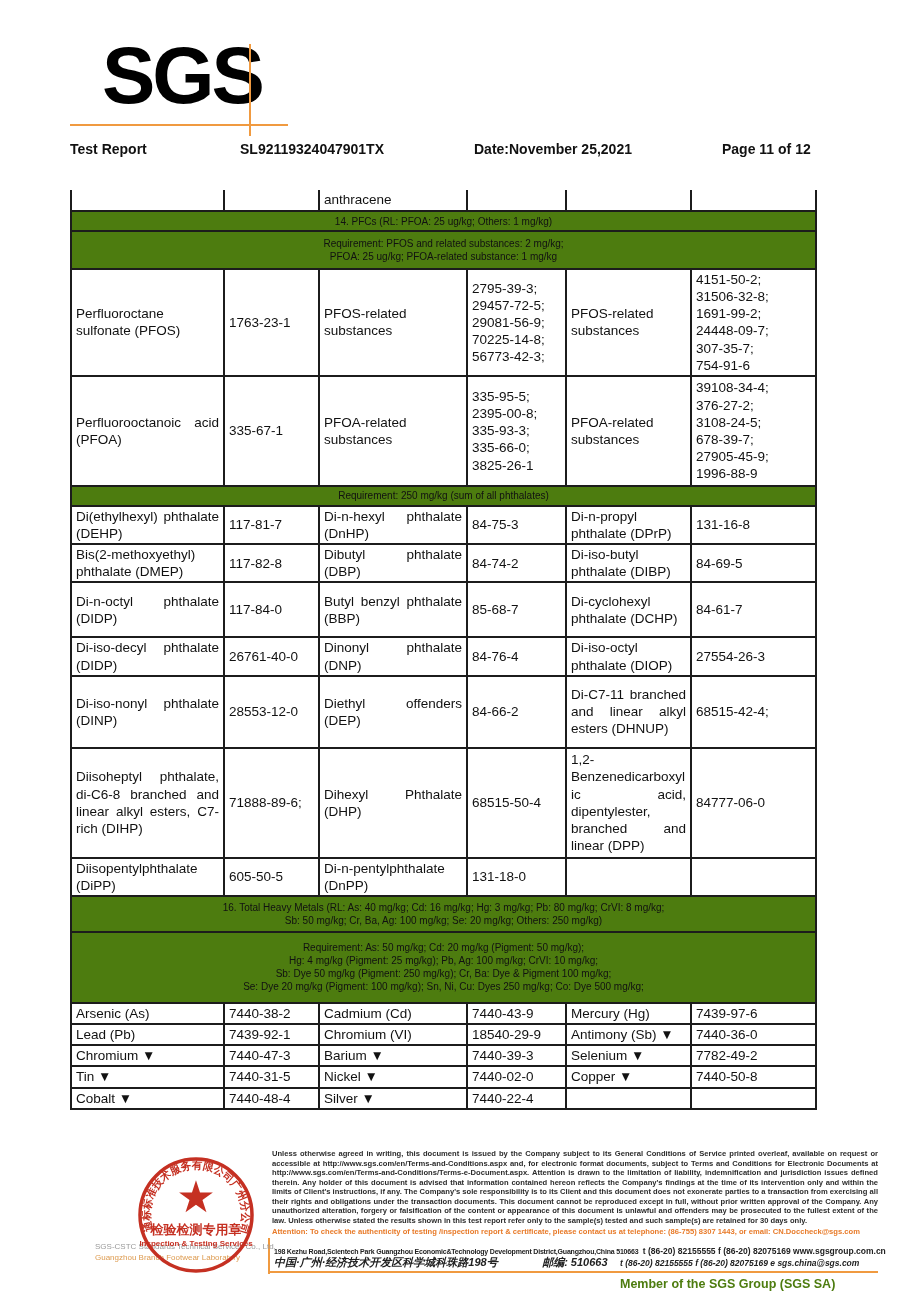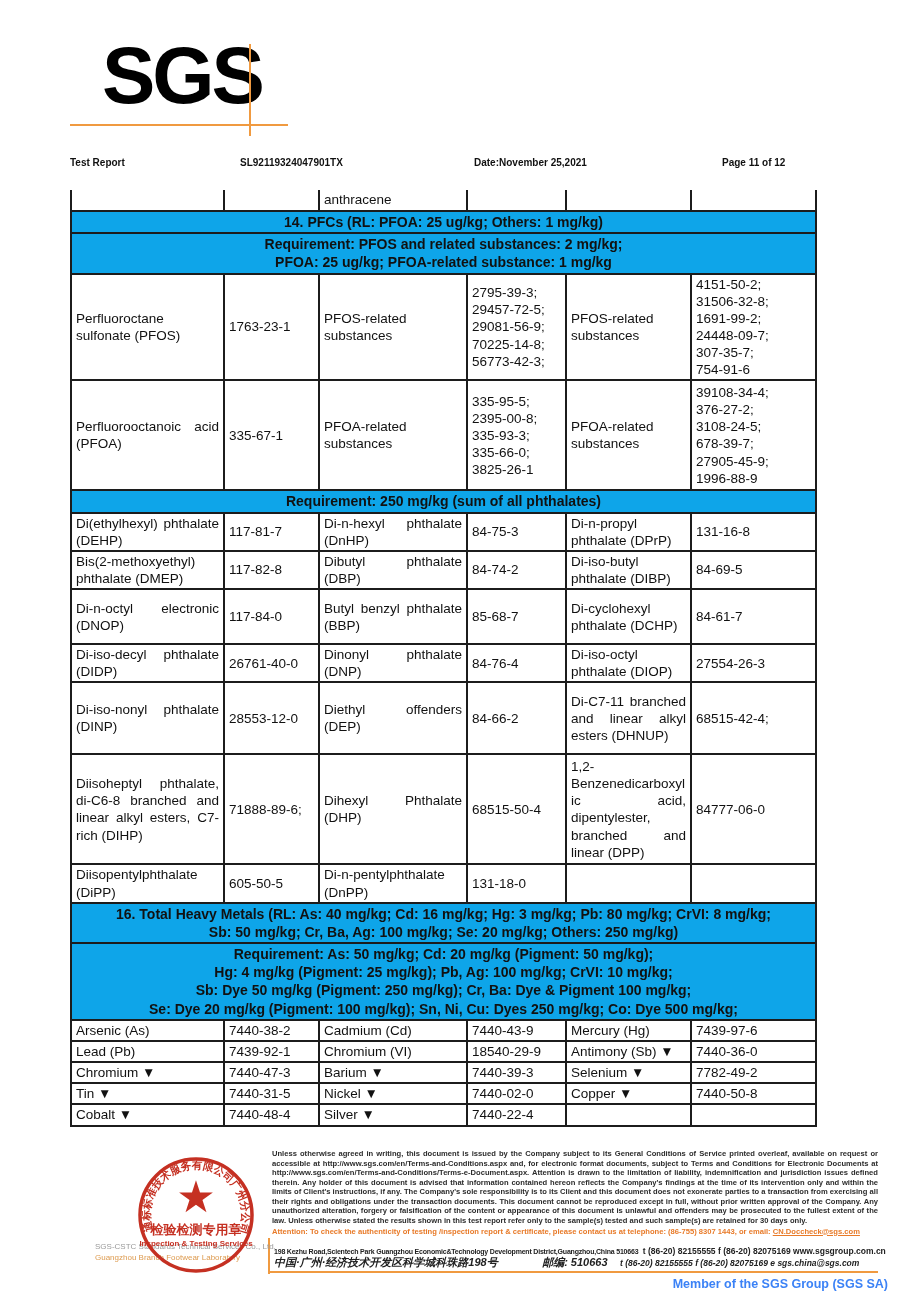--- a/index.html
+++ b/index.html
@@ -6,57 +6,57 @@
   .sheet{position:relative;width:919px;height:1300px;background:#ffffff;
          font-family:"Liberation Sans",sans-serif;color:#111;overflow:hidden;}
 
   
   .logo-text{position:absolute;left:102px;top:36px;font-size:80px;font-weight:bold;
              color:#000000;letter-spacing:-3px;line-height:1;}
   .logo-hline{position:absolute;left:70px;top:124px;width:218px;height:2px;background:#f09a40;}
   .logo-vline{position:absolute;left:249px;top:44px;width:2px;height:92px;background:#f09a40;}
 
   
-  .pghead{position:absolute;top:157px;font-size:10px;font-weight:bold;white-space:nowrap;}
+  .pghead{position:absolute;top:141px;font-size:14px;font-weight:bold;white-space:nowrap;}
   .ph-title{left:70px;} .ph-no{left:240px;} .ph-date{left:474px;} .ph-page{left:722px;}
 
   
   table.report{position:absolute;left:70px;top:158px;width:745px;border-collapse:collapse;
                table-layout:fixed;font-size:13.5px;margin-top:32px;}
   table.report td{border:2px solid #1c1c1c;vertical-align:middle;padding:1px 4px;
                   line-height:1.27;white-space:pre-line;overflow-wrap:break-word;}
   td.name{text-align:justify;}
   td.cas{text-align:left;}
-  tr.sec td{background:#0ea5e9;font-weight:bold;text-align:center;font-size:14px;line-height:1.3;}
+  tr.sec td{background:#4d7c0f;font-weight:normal;text-align:center;font-size:10px;line-height:1.3;}
   tr.carry td{border-top:0;}
   tr.h21{height:21px;}  tr.h20{height:20px;}  tr.h38{height:38px;}
   tr.h103{height:103px;} tr.h110{height:110px;}
   tr.h37{height:37px;} tr.h55{height:55px;} tr.h36{height:36px;} tr.h72{height:72px;}
   tr.h31{height:31px;} tr.h71{height:71px;} tr.h27{height:15px;}
 
   
   .stamp{position:absolute;left:129px;top:1148px;z-index:3;}
   .company-lines{position:absolute;left:95px;top:1242px;width:185px;font-size:8px;
                  line-height:1.35;z-index:2;white-space:nowrap;}
   .company-l1{color:#9a9a9a;}
   .company-l2{color:#dd9a4e;}
   .legal{position:absolute;left:272px;top:1149px;width:606px;font-size:7.6px;font-weight:bold;
          line-height:1.26;color:#2c2c2c;text-align:justify;}
   .attention{color:#e87a28;margin-top:1px;}
-  .attention .email{text-decoration:underline;}
+  .attention .email{}
   .addr{position:absolute;left:274px;width:600px;white-space:nowrap;color:#222;}
   .addr1{top:1240px;}
   .addr-small{font-size:7px;font-weight:bold;letter-spacing:-0.2px;}
   .addr-contact{font-size:8.5px;font-weight:bold;}
   .addr2{top:1252px;font-style:italic;}
   .addr-cn{font-size:11px;font-weight:bold;}
   .foot-vline{position:absolute;left:268px;top:1238px;width:2px;height:36px;background:#f09a40;}
   .foot-hline{position:absolute;left:268px;top:1271px;width:610px;height:2px;background:#f09a40;}
-  .member{position:absolute;left:648px;top:1277px;width:240px;text-align:right;
-          font-size:12.5px;font-weight:bold;color:#3b82f6;}
+  .member{position:absolute;left:620px;top:1277px;width:240px;text-align:left;
+          font-size:12.5px;font-weight:bold;color:#4d7c0f;}
 </style>
 </head>
 <body>
 
 <div class="sheet">
 
   <div class="logo-text">SGS</div>
   <div class="logo-hline"></div>
   <div class="logo-vline"></div>
 
@@ -140,21 +140,21 @@
     </tr>
     <tr class="h37">
       <td class="name">Bis(2-methoxyethyl) phthalate (DMEP)</td>
       <td class="cas">117-82-8</td>
       <td class="name">Dibutyl phthalate (DBP)</td>
       <td class="cas">84-74-2</td>
       <td class="name">Di-iso-butyl phthalate (DIBP)</td>
       <td class="cas">84-69-5</td>
     </tr>
     <tr class="h55">
-      <td class="name">Di-n-octyl electronic (DNOP)</td>
+      <td class="name">Di-n-octyl phthalate (DIDP)</td>
       <td class="cas">117-84-0</td>
       <td class="name">Butyl benzyl phthalate (BBP)</td>
       <td class="cas">85-68-7</td>
       <td class="name">Di-cyclohexyl phthalate (DCHP)</td>
       <td class="cas">84-61-7</td>
     </tr>
     <tr class="h36">
       <td class="name">Di-iso-decyl phthalate (DIDP)</td>
       <td class="cas">26761-40-0</td>
       <td class="name">Dinonyl phthalate (DNP)</td>

